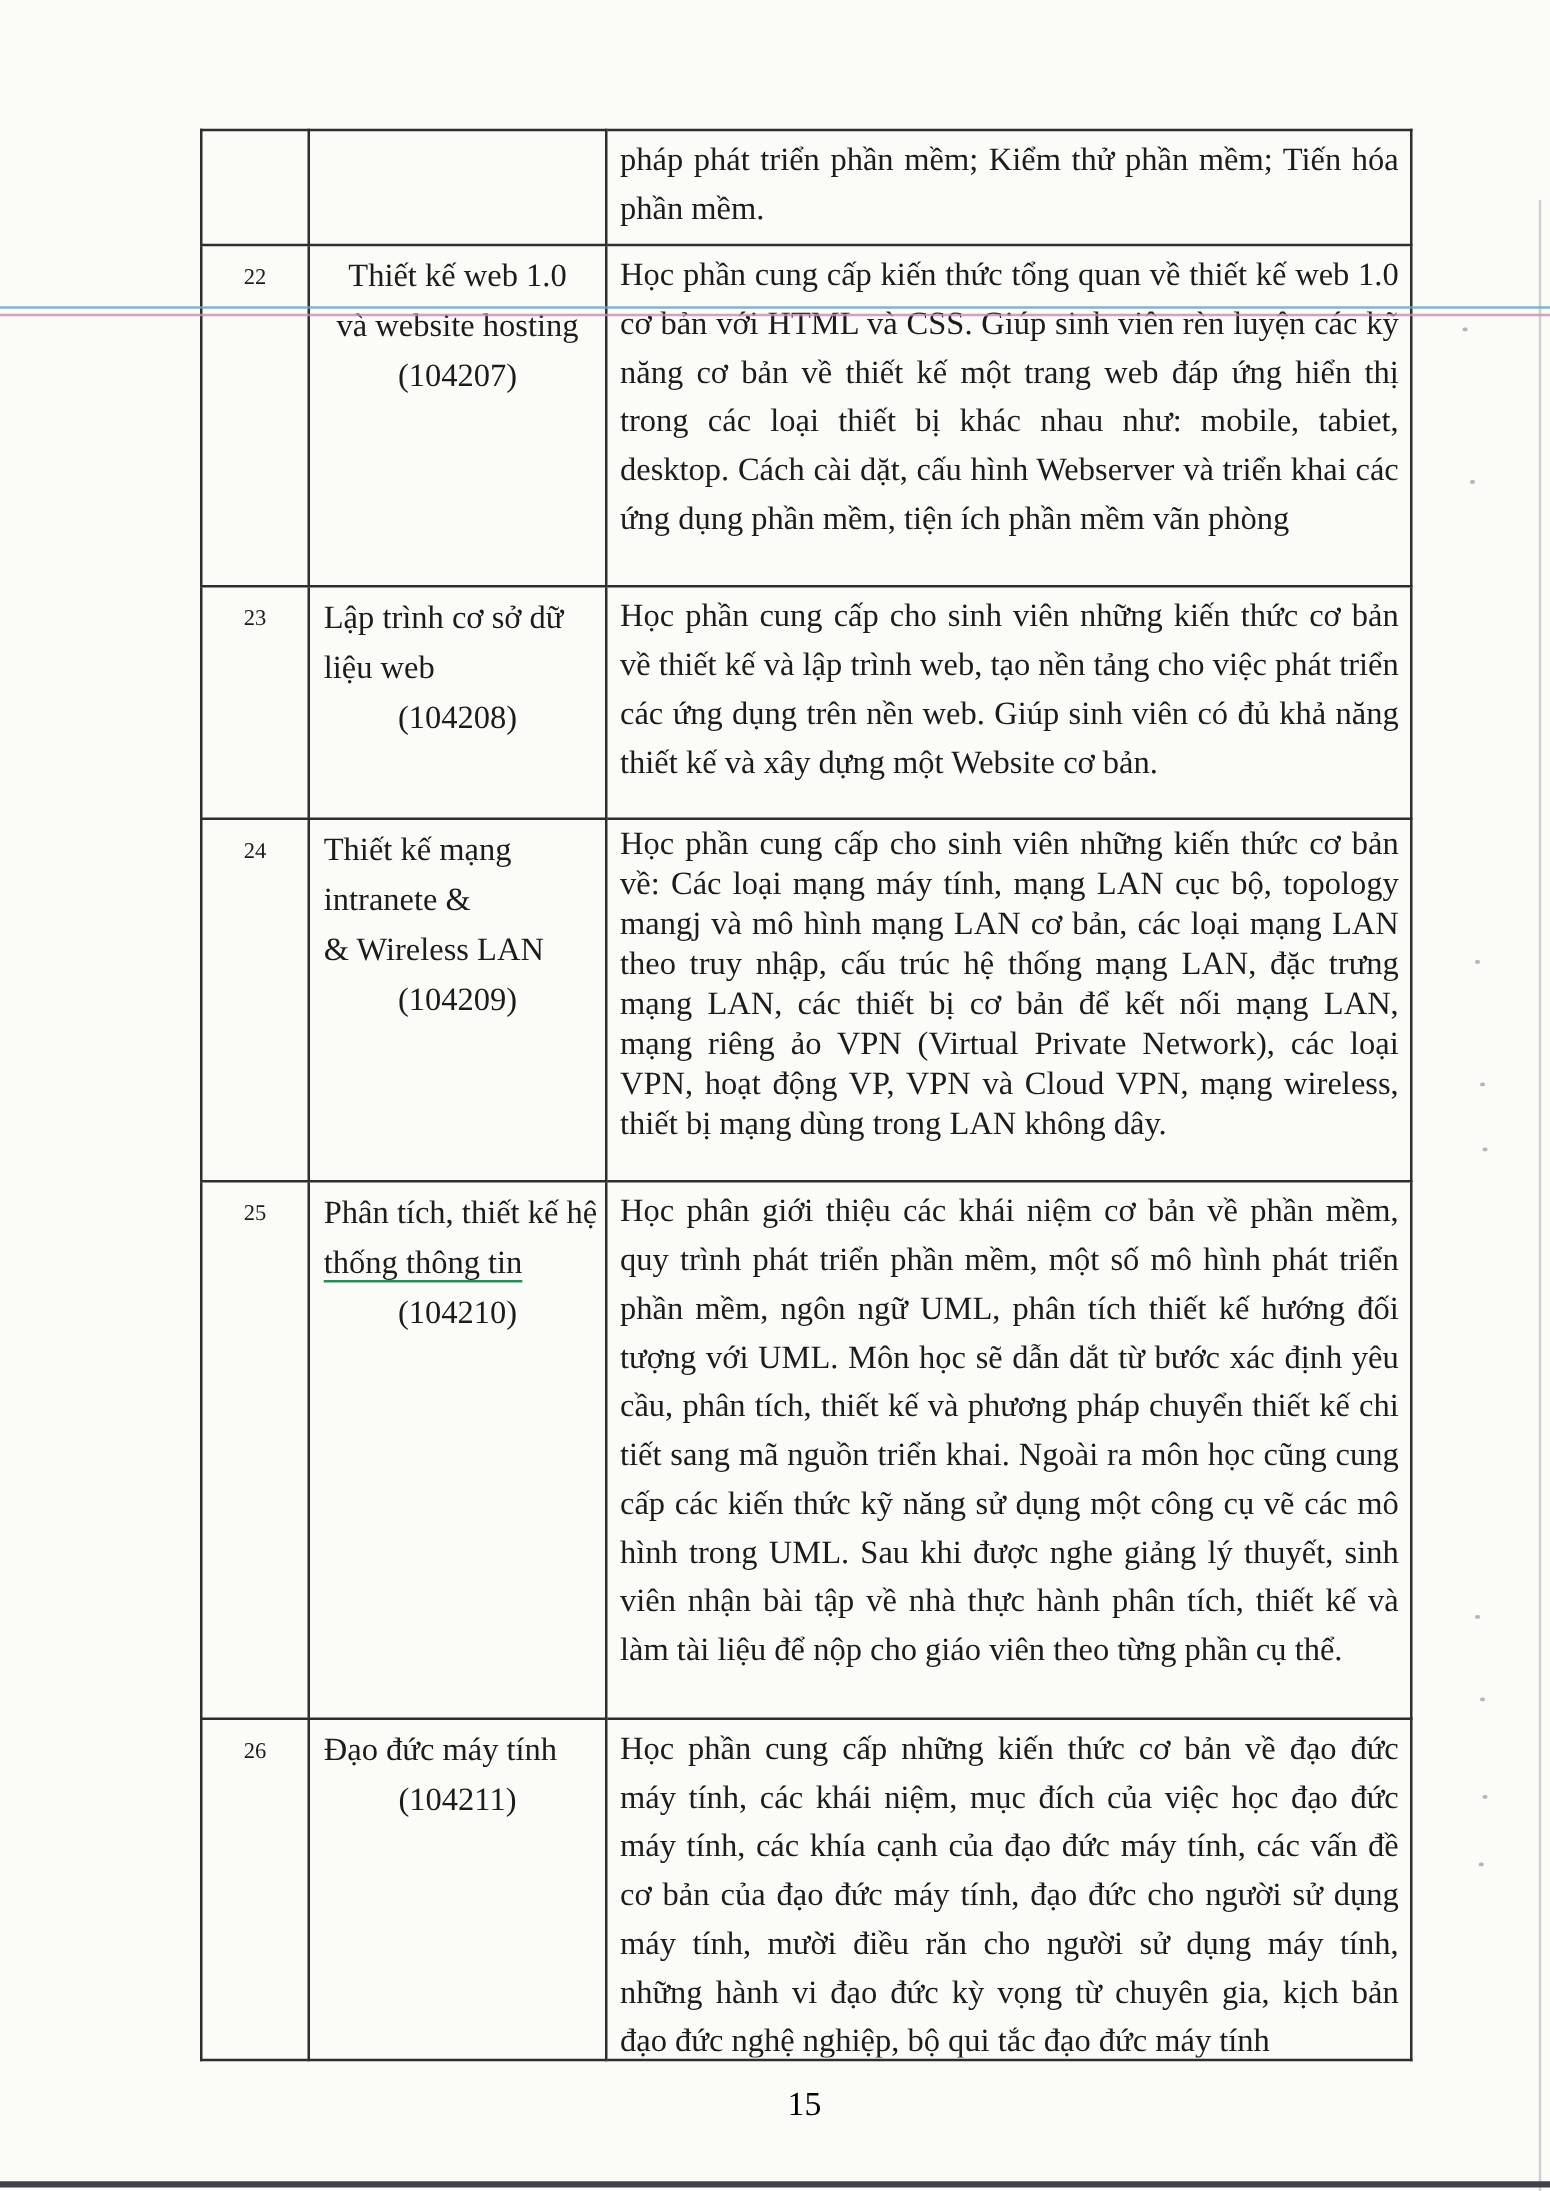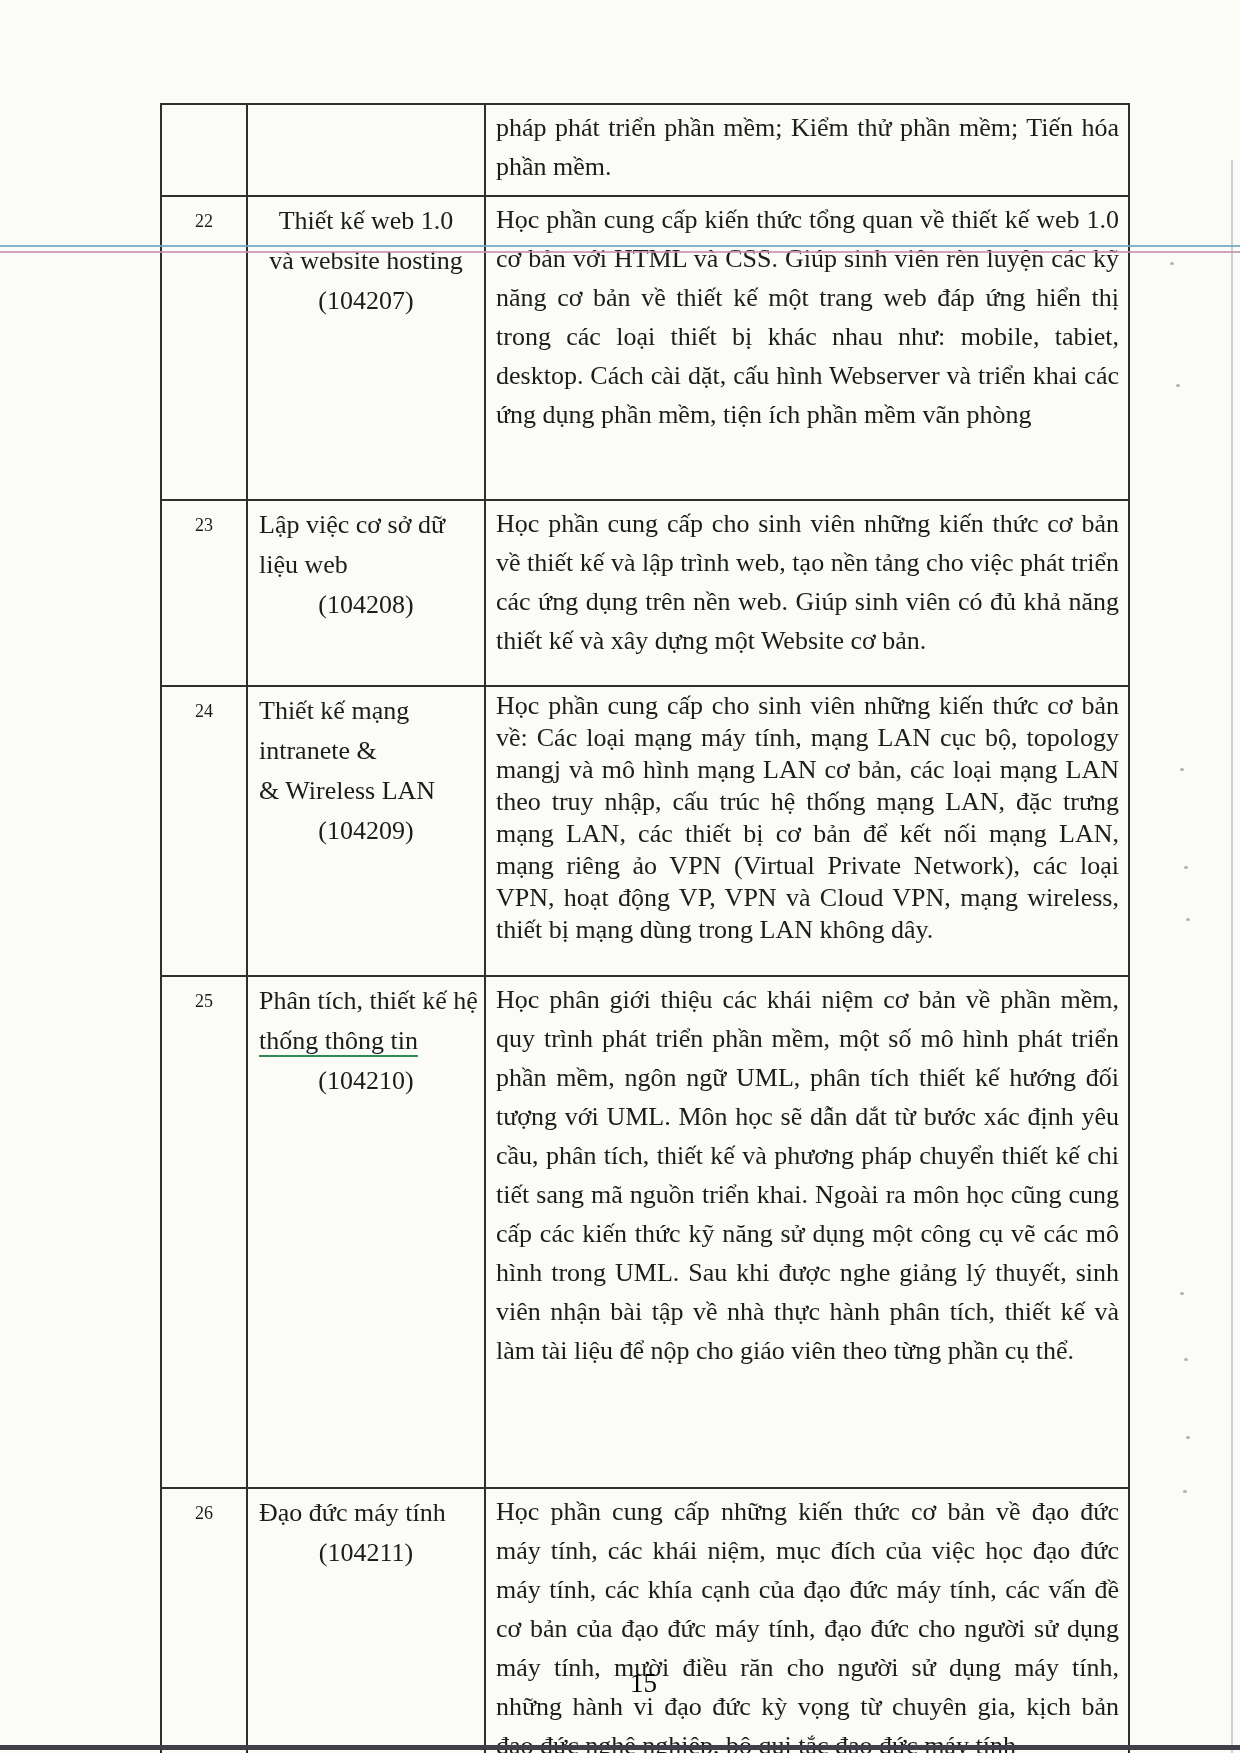--- a/index.html
+++ b/index.html
@@ -76,24 +76,24 @@
   }
 
   .desc{
     font-size:26px;
     line-height:39px;
     text-align:justify;
     padding:3px 9px 0 10px;
     overflow:hidden;
   }
   tr.r0 .desc{height:88px;}
-  tr.r1 .desc{height:302px;}
+  tr.r1 .desc{height:270px;}
   tr.r2 .desc{height:156px;line-height:39px;}
   tr.r3 .desc{height:288px;line-height:32px;}
-  tr.r4 .desc{height:510px;}
+  tr.r4 .desc{height:428px;}
   tr.r5 .desc{height:270px;}
 
   .page-number{
     position:absolute;
     left:630px; top:1668px;
     font-size:27px;
     color:#000000;
   }
 
   
@@ -153,21 +153,21 @@
       <td class="c-desc">
         <div class="desc">Học phần cung cấp kiến thức tổng quan về thiết kế web 1.0 cơ bản với HTML và CSS. Giúp sinh viên rèn luyện các kỹ năng cơ bản về thiết kế một trang web đáp ứng hiển thị trong các loại thiết bị khác nhau như: mobile, tabiet, desktop. Cách cài dặt, cấu hình Webserver và triển khai các ứng dụng phần mềm, tiện ích phần mềm vãn phòng</div>
       </td>
     </tr>
 
     <tr class="r2">
       <td class="c-no">
             <div class="no">23</div>
           </td>
       <td class="c-name">
-        <div class="nline">Lập việc cơ sở dữ</div>
+        <div class="nline">Lập trình cơ sở dữ</div>
         <div class="nline">liệu web</div>
         <div class="ncode">(104208)</div>
       </td>
       <td class="c-desc">
         <div class="desc">Học phần cung cấp cho sinh viên những kiến thức cơ bản về thiết kế và lập trình web, tạo nền tảng cho việc phát triển các ứng dụng trên nền web. Giúp sinh viên có đủ khả năng thiết kế và xây dựng một Website cơ bản.</div>
       </td>
     </tr>
 
     <tr class="r3">
       <td class="c-no">

